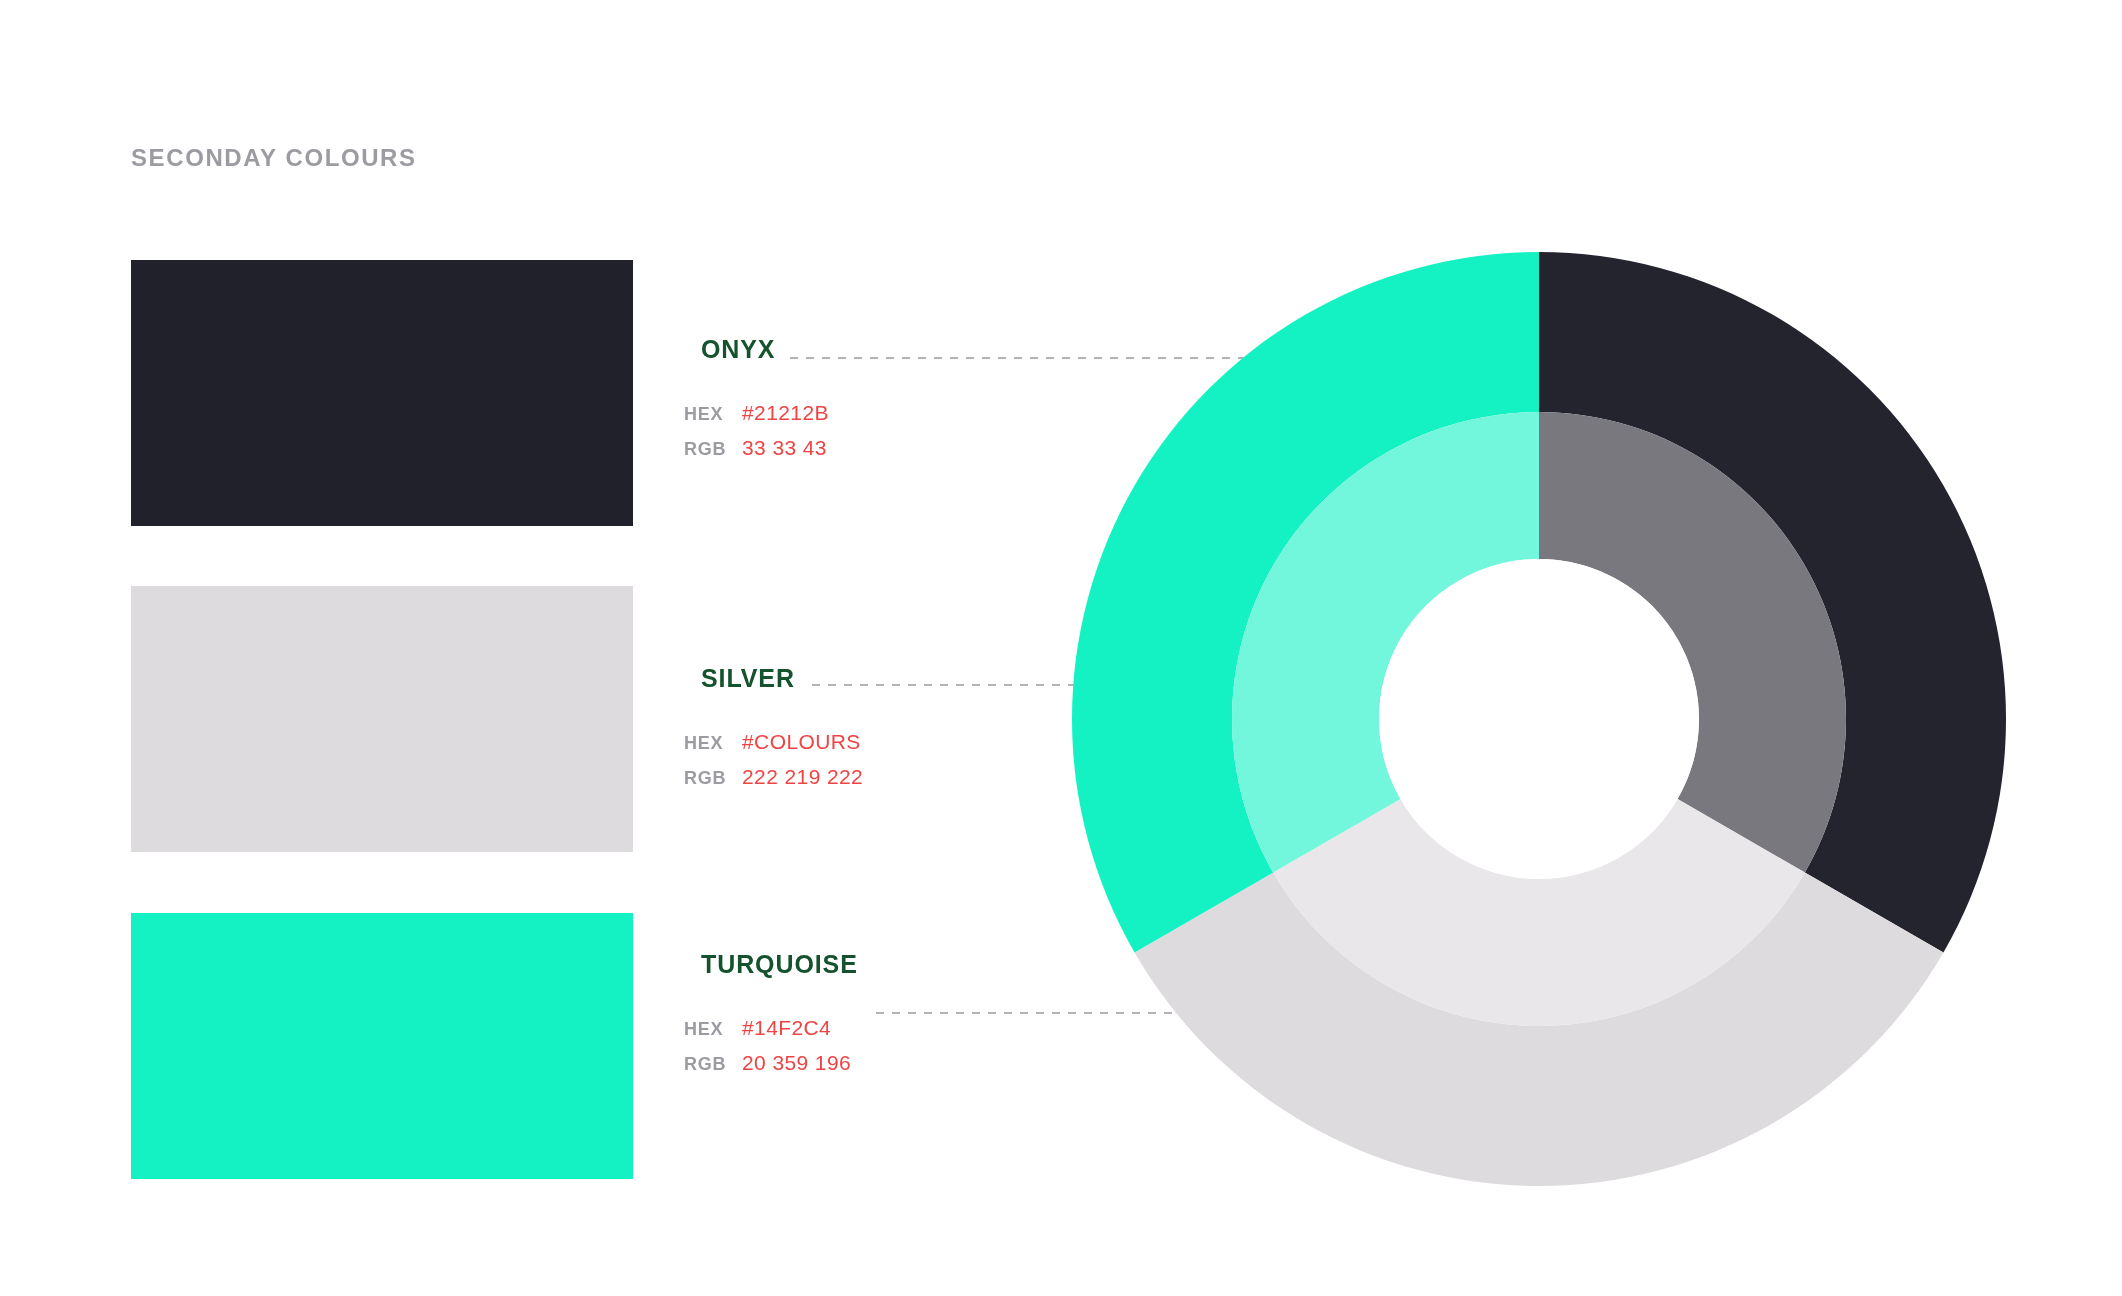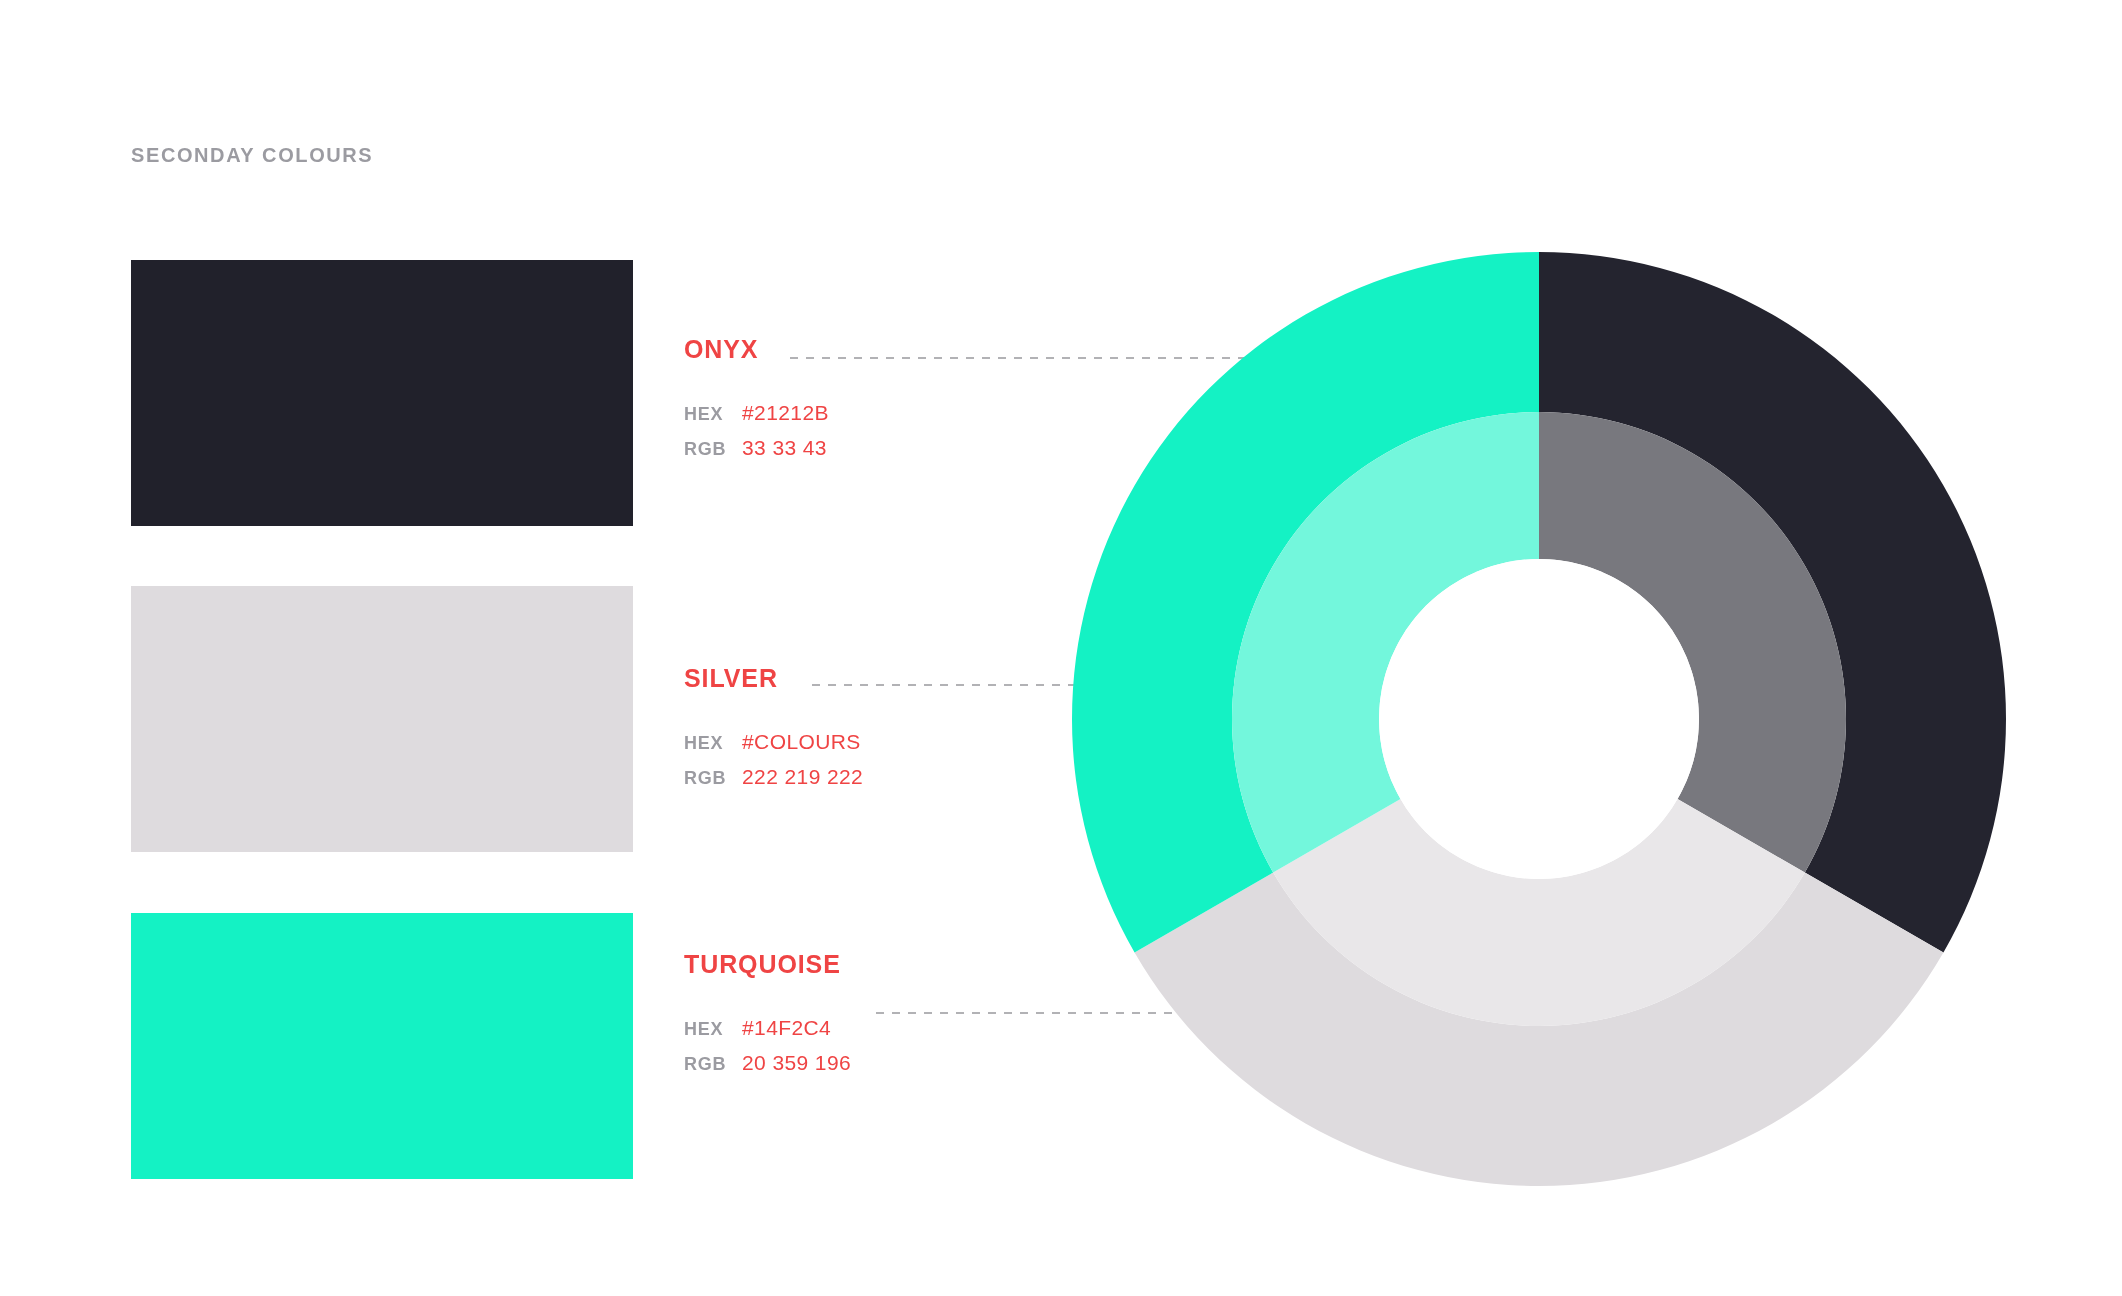--- a/index.html
+++ b/index.html
@@ -17,21 +17,21 @@
     width: 2122px;
     height: 1296px;
     background: #ffffff;
   }
 
   
   .section-title {
     position: absolute;
     left: 131px;
     top: 144px;
-    font-size: 20px;
+    font-size: 24px;
     font-weight: bold;
     letter-spacing: 1.6px;
     color: #9b9ba1;
     white-space: nowrap;
   }
 
   
   .swatch {
     position: absolute;
     left: 131px;
@@ -48,23 +48,24 @@
     left: 684px;
   }
   .label-block-1 { top: 337px; }
   .label-block-2 { top: 666px; }
   .label-block-3 { top: 952px; }
 
   .color-name {
     font-size: 25px;
     font-weight: bold;
     letter-spacing: 0.9px;
-    color: #ef4444;
+    color: #14532d;
     white-space: nowrap;
     line-height: 1;
+    margin-left: 17px;
   }
 
   .specs {
     margin-top: 26px;
   }
   .spec-row {
     display: flex;
     align-items: baseline;
     height: 35px;
   }

